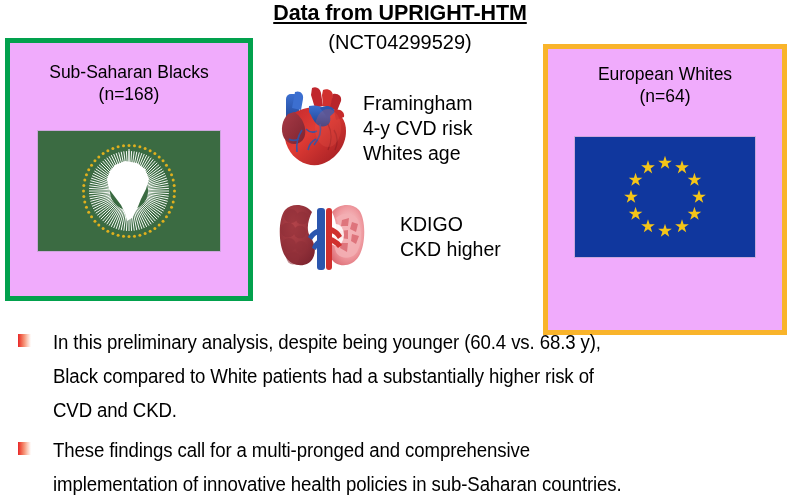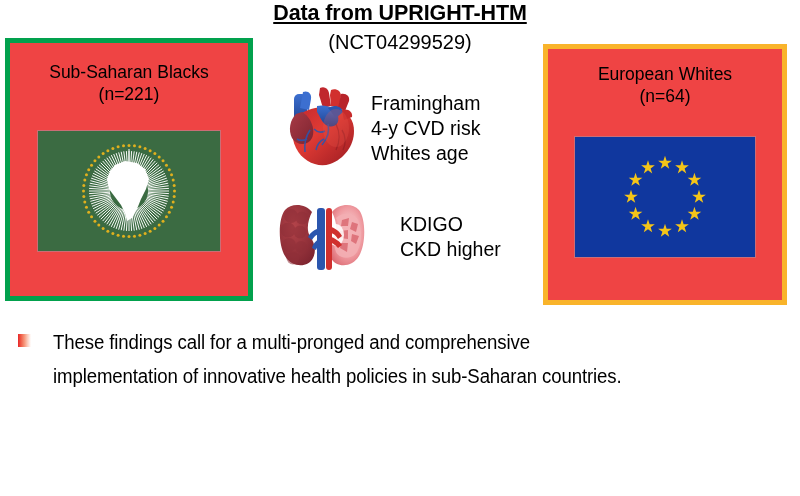--- a/index.html
+++ b/index.html
@@ -37,34 +37,34 @@
     font-size: 20px;
     font-weight: normal;
     line-height: 26px;
     padding-top: 3px;
   }
 
   
   .cohort-box {
     position: absolute;
     box-sizing: border-box;
-    background: #ef4444;
+    background: #f0abfc;
   }
   #cohort-left {
     left: 5px;
     top: 38px;
     width: 248px;
     height: 263px;
     border: 5px solid #02A14D;
   }
   #cohort-right {
     left: 543px;
     top: 44px;
     width: 244px;
-    height: 261px;
+    height: 291px;
     border: 5px solid #F9B42B;
   }
   .cohort-title {
     text-align: center;
     font-size: 17.5px;
     line-height: 22px;
     padding-top: 18px;
     white-space: nowrap;
   }
   #cohort-right .cohort-title { padding-top: 14px; }
@@ -87,21 +87,21 @@
     display: block;
     box-shadow: 0 0 0 1px rgba(160,160,180,0.45);
   }
 
   
   .measure-row {
     position: absolute;
     display: flex;
     align-items: center;
   }
-  #measure-cvd { left: 284px; top: 84px; }
+  #measure-cvd { left: 276px; top: 84px; }
   #measure-ckd { left: 276px; top: 198px; gap: 18px; }
 
   .measure-icon { flex: 0 0 auto; }
   .measure-label {
     font-size: 19.5px;
     line-height: 25px;
     white-space: nowrap;
   }
   #measure-cvd .measure-label { margin-left: 9px; }
   #measure-ckd .measure-label { margin-left: 14px; }
@@ -140,21 +140,21 @@
 </head>
 <body>
 
 <div id="title-block">
   <div id="main-title">Data from UPRIGHT-HTM</div>
   <div id="trial-id">(NCT04299529)</div>
 </div>
 
 <div id="cohort-left" class="cohort-box">
   <div class="cohort-title">Sub-Saharan Blacks</div>
-  <div class="cohort-n">(n=221)</div>
+  <div class="cohort-n">(n=168)</div>
 
   <div id="au-flag-wrap" class="flag-wrap">
     <svg class="flag" width="182" height="120" viewBox="0 0 182 120">
       <rect x="0" y="0" width="182" height="120" fill="#3B6B42"></rect>
       <g transform="translate(91,60)">
 
         <g stroke="#FFFFFF" stroke-width="1.05" opacity="0.97">
           <g id="rays">
             <line x1="0" y1="-18" x2="0" y2="-42"></line>
           </g>
@@ -452,20 +452,28 @@
     </svg>
   </div>
   <div class="measure-label">
     <div>KDIGO</div>
     <div>CKD higher</div>
   </div>
 </div>
 
 <div id="bullets">
 
+  <div class="bullet-row">
+    <div class="bullet-marker"></div>
+    <div class="bullet-text">
+      <div>In this preliminary analysis, despite being younger (60.4 vs. 68.3 y),</div>
+      <div>Black compared to White patients had a substantially higher risk of</div>
+      <div>CVD and CKD.</div>
+    </div>
+  </div>
 
   <div class="bullet-row">
     <div class="bullet-marker"></div>
     <div class="bullet-text">
       <div>These findings call for a multi-pronged and comprehensive</div>
       <div>implementation of innovative health policies in sub-Saharan countries.</div>
     </div>
   </div>
 
 </div>

